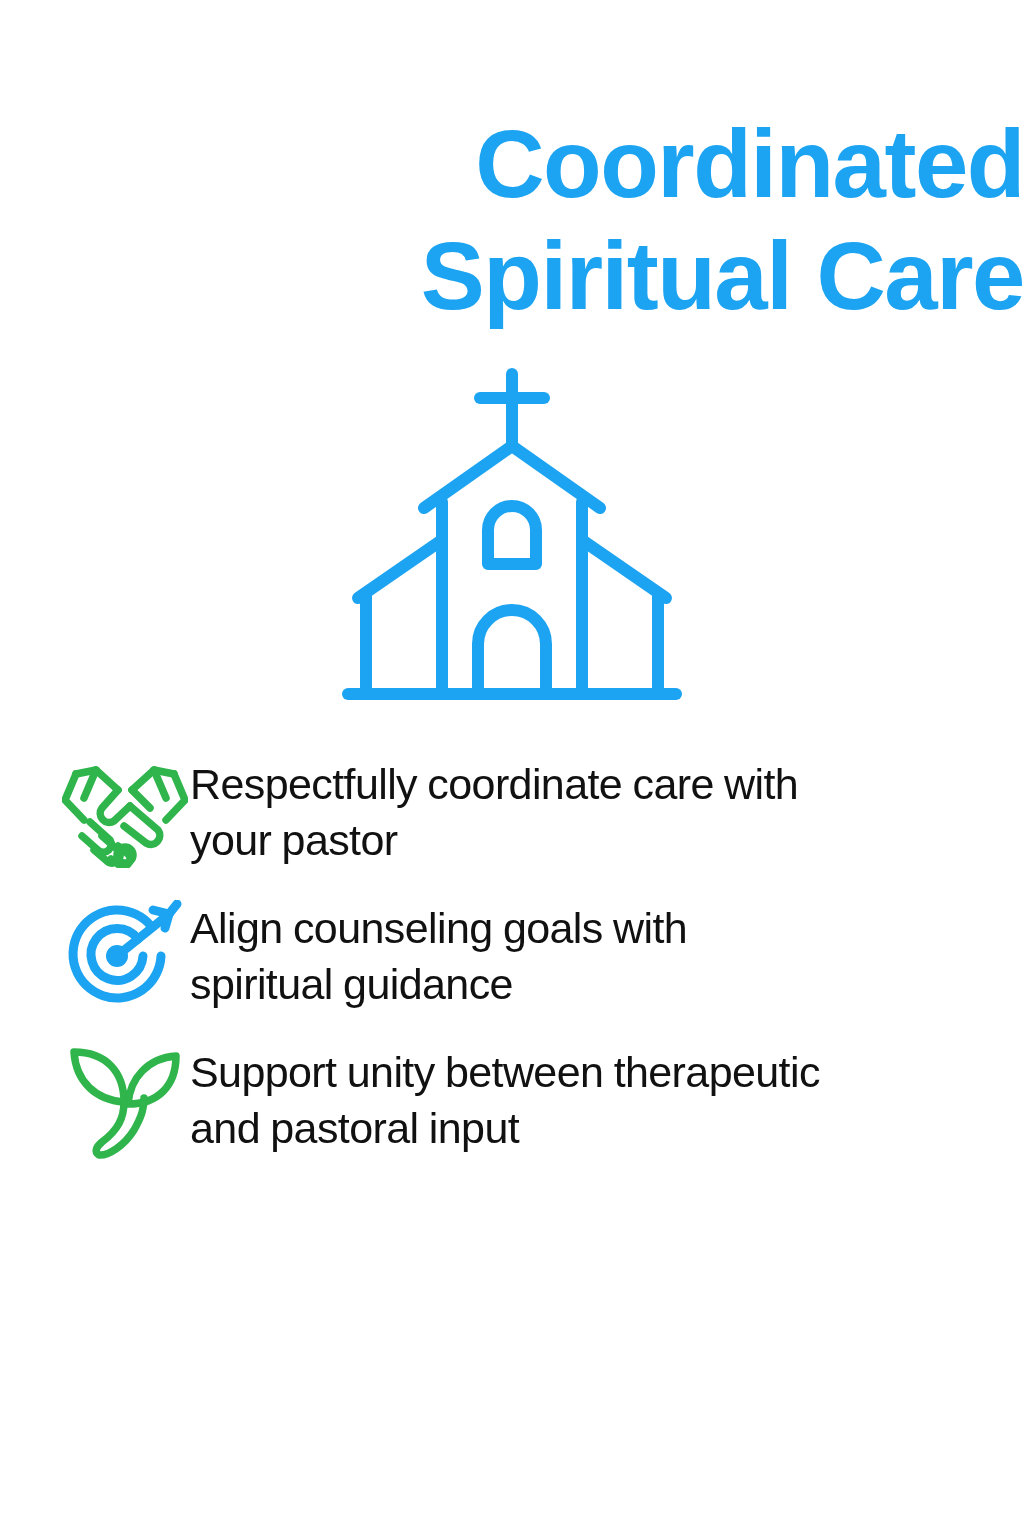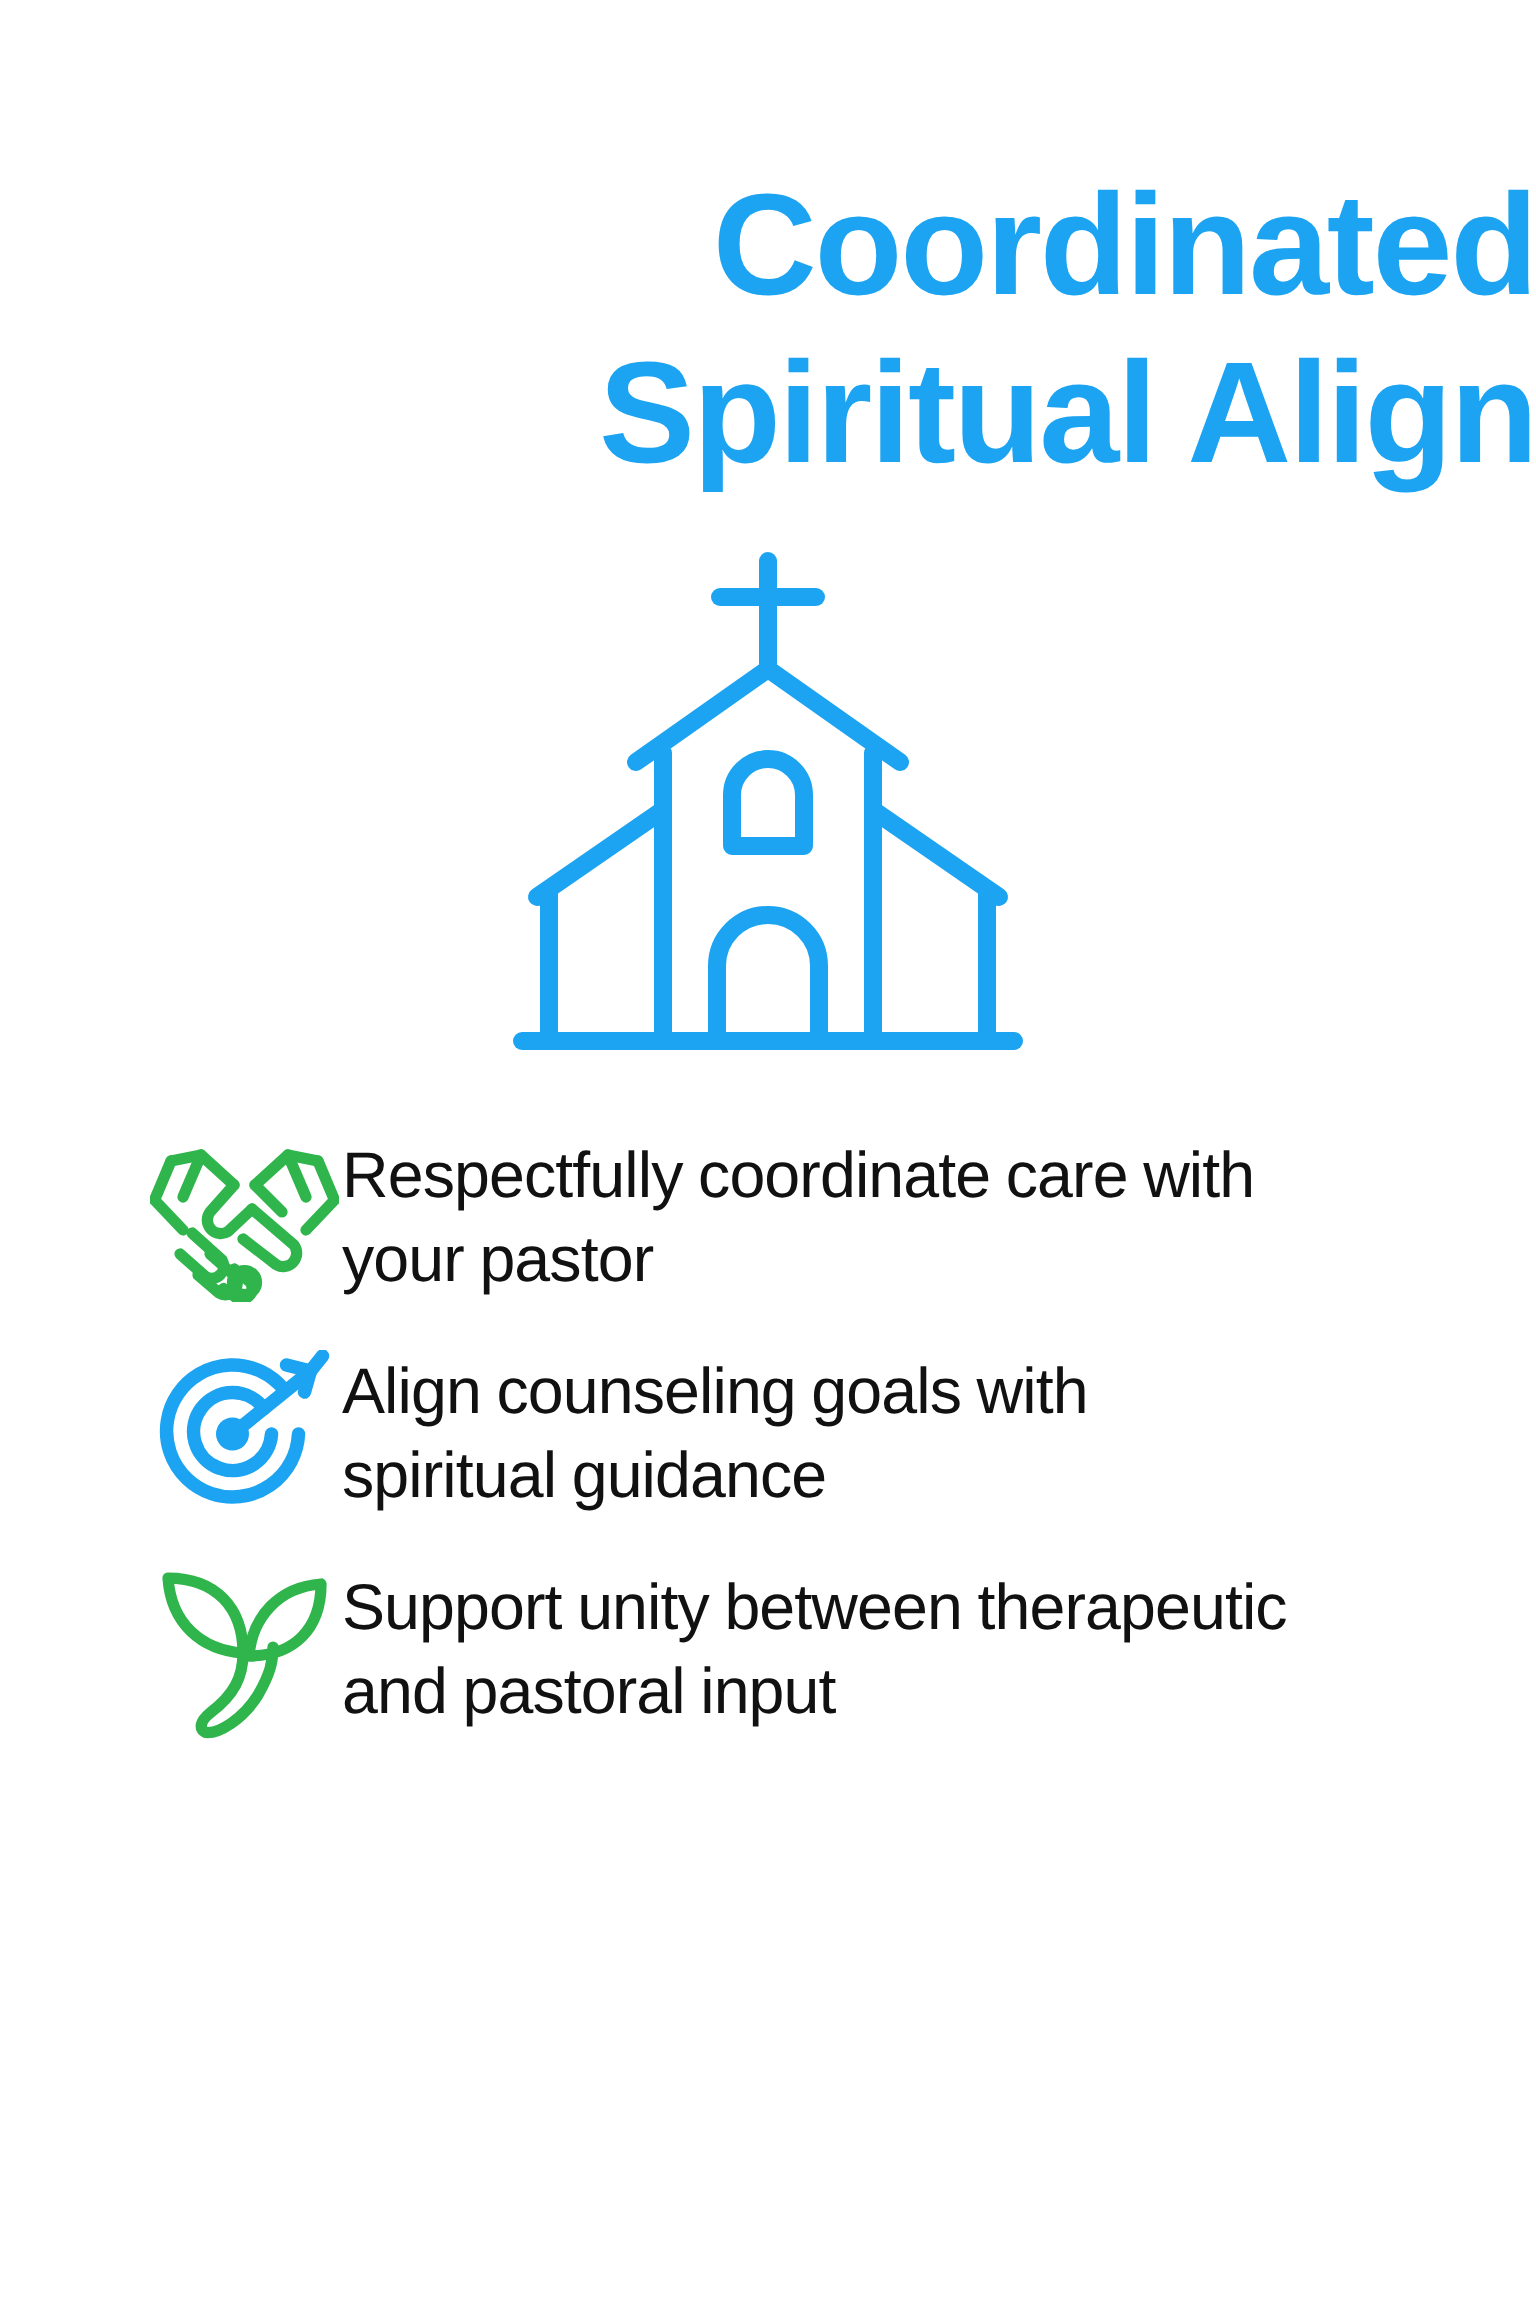--- a/index.html
+++ b/index.html
@@ -63,21 +63,21 @@
   .features {
     position: absolute;
     top: 752px;
     left: 0;
     width: 1024px;
   }
   .feature-row {
     display: flex;
     align-items: flex-start;
     margin-bottom: 26px;
-    padding-left: 98px;
+    padding-left: 60px;
     box-sizing: border-box;
   }
   .feature-icon {
     flex: 0 0 130px;
     width: 130px;
     height: 118px;
     display: flex;
     align-items: flex-start;
     justify-content: center;
     padding-top: 2px;
@@ -104,21 +104,21 @@
   .feature-row--dove      .feature-icon { padding-top: 2px; }
   .feature-row--sprout    .feature-icon { padding-top: 2px; }
 </style>
 </head>
 <body>
 
 <div class="page">
 
   <div class="title-block">
     <span class="title-line">Coordinated</span>
-    <span class="title-line">Spiritual Align</span>
+    <span class="title-line">Spiritual Care</span>
   </div>
 
   <div class="hero-icon">
     <svg viewBox="0 0 348 344" xmlns="http://www.w3.org/2000/svg" fill="none" stroke="#1CA4F2" stroke-width="12" stroke-linecap="round" stroke-linejoin="round">
 
       <line x1="174" y1="12" x2="174" y2="84"></line>
 
       <line x1="142" y1="36" x2="206" y2="36"></line>
 
       <path d="M86 146 L174 84 L262 146"></path>

